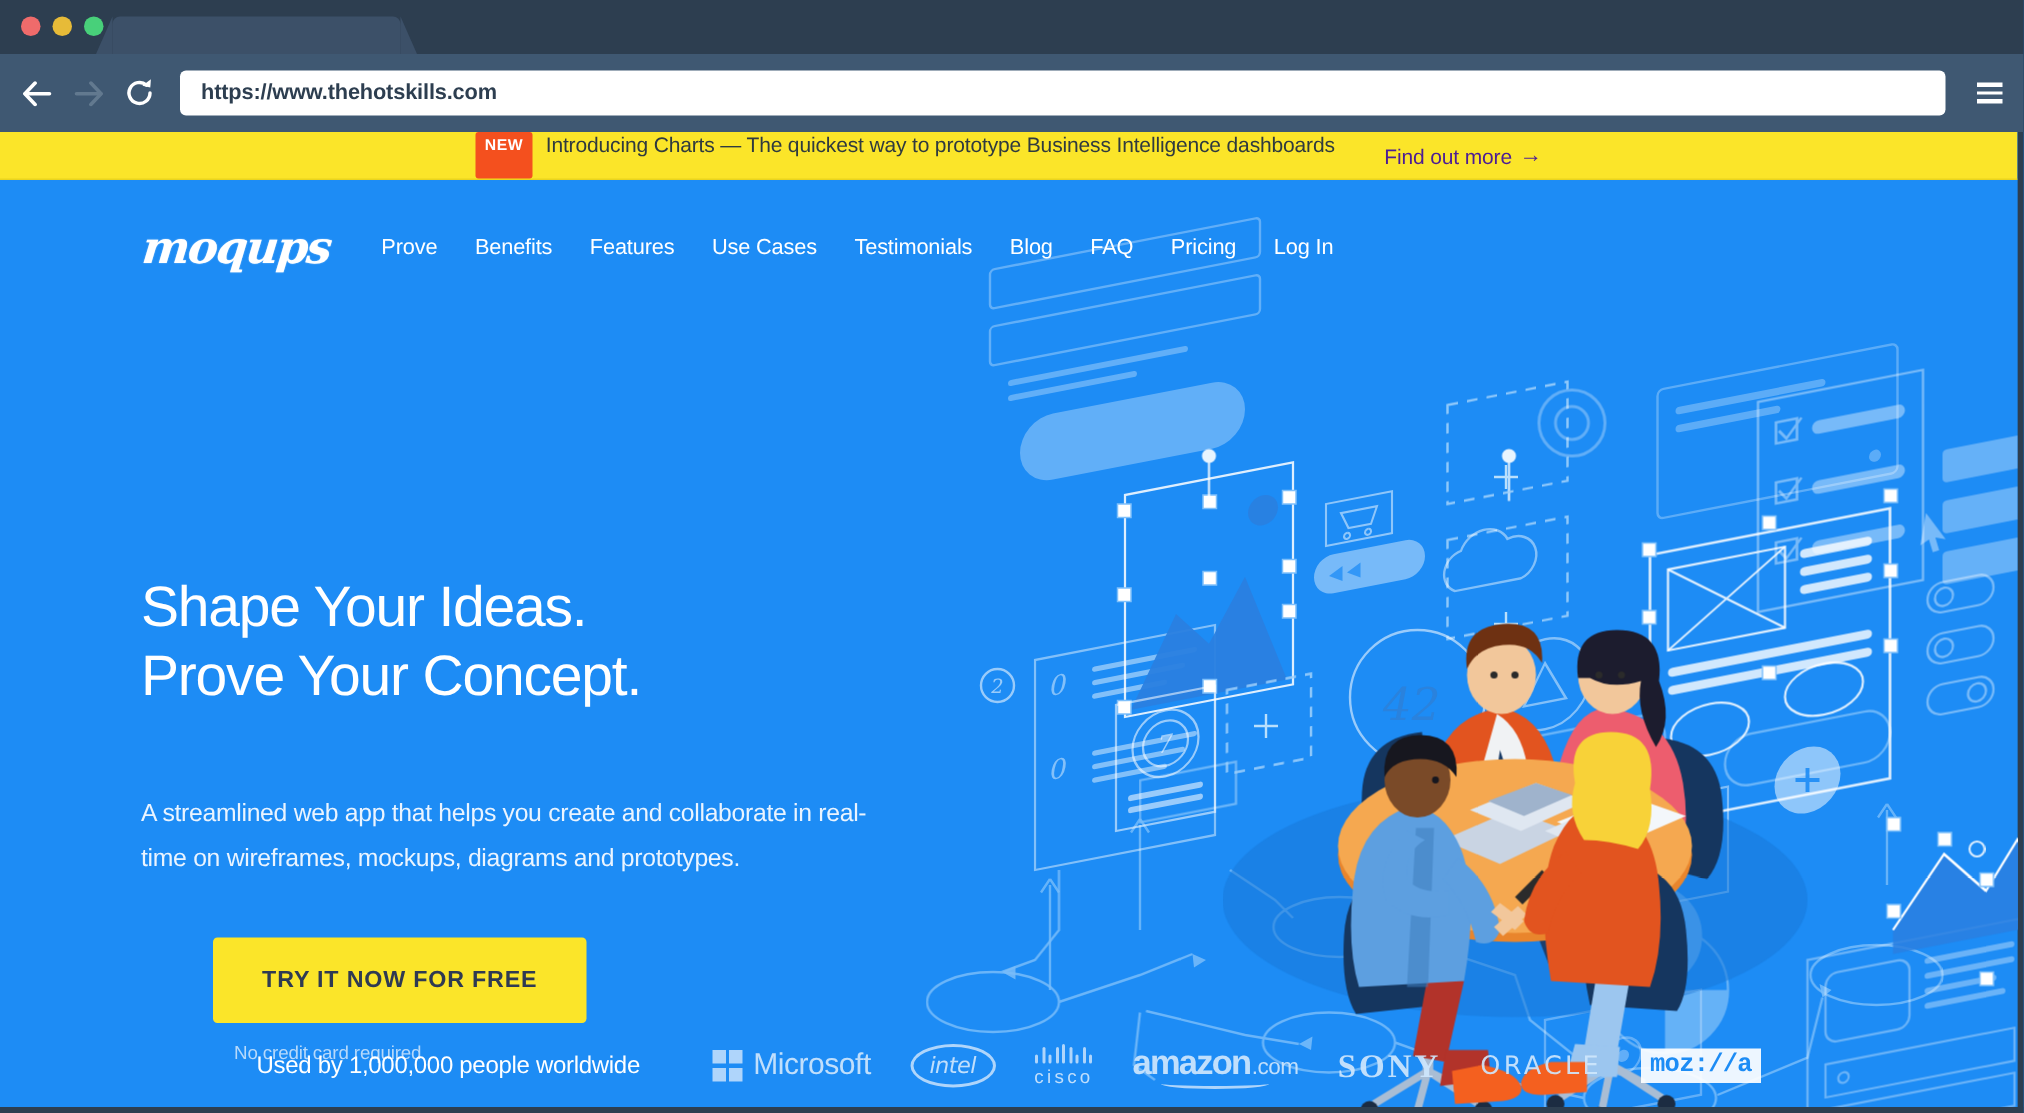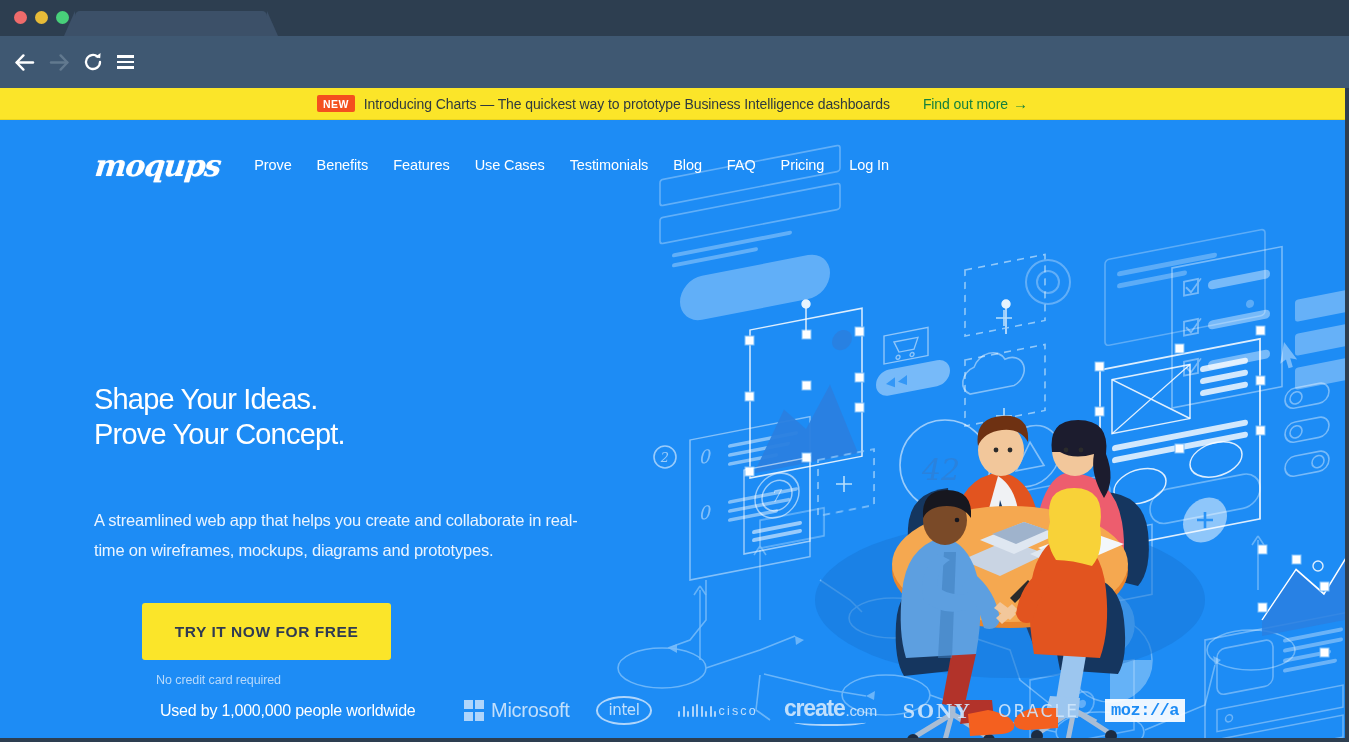--- a/index.html
+++ b/index.html
@@ -82,35 +82,35 @@
   .viewport {
     flex: 1 1 auto; position: relative; overflow: hidden;
     border-right: 4px solid #2d3e50;
     border-bottom: 4px solid #2d3e50;
     background: #1d8cf5;
   }
 
   
   .banner {
     height: 32px; background: #fbe529;
-    display: flex; align-items: center; justify-content: center;
+    display: flex; justify-content: center;
     gap: 9px; position: relative; z-index: 40;
     border-bottom: 1px solid #e9d41e;
   }
   .badge-new {
     background: #f4501e; color: #fff;
     font-size: 10.5px; font-weight: bold;
     letter-spacing: 0.4px;
     padding: 2.5px 6px 2px; border-radius: 2px;
   }
   .banner-text {
     font-size: 14px; color: #2f3a3f; letter-spacing: -0.1px;
   }
   .banner-link {
-    font-size: 14px; color: #15803d; letter-spacing: -0.1px;
+    font-size: 14px; color: #4c1d95; letter-spacing: -0.1px;
     margin-left: 24px; display: inline-flex; align-items: center; gap: 5px;
     cursor: pointer;
   }
   .arrow-r { display: inline-block; font-size: 15px; line-height: 1; }
 
   
   .hero {
     position: absolute; top: 32px; left: 0; right: 0; bottom: 0;
     background: #1d8cf5;
     overflow: hidden;
@@ -134,21 +134,21 @@
   }
   .navlinks { display: flex; align-items: center; gap: 25px; }
   .navlinks a {
     color: #ffffff; font-size: 14.5px; text-decoration: none;
     letter-spacing: -0.1px; white-space: nowrap;
   }
 
   
   .copy { position: absolute; left: 94px; top: 262px; width: 540px; z-index: 20; }
   .headline {
-    color: #ffffff; font-size: 29px; font-weight: normal;
+    color: #ffffff; font-size: 38px; font-weight: normal;
     line-height: 1.22; letter-spacing: -0.8px;
   }
   .headline .l2 { display: block; }
   .subcopy {
     margin-top: 52px;
     color: #eaf4ff; font-size: 16.5px; line-height: 1.83;
     letter-spacing: -0.2px; max-width: 510px;
   }
   .cta {
     display: inline-flex; align-items: center; justify-content: center;
@@ -181,26 +181,26 @@
   }
   .brand-ms { gap: 7px; }
   .ms-grid {
     display: grid; grid-template-columns: 9px 9px; grid-template-rows: 9px 9px;
     gap: 2.5px;
   }
   .ms-grid i { display: block; background: #bcdcfb; }
   .ms-word { font-size: 20px; letter-spacing: -0.3px; color: #cfe6fc; }
   .intel {
     border: 2px solid #bcdcfb; border-radius: 50%;
-    padding: 3px 11px 4px; font-size: 15px; 
+    padding: 3px 11px 4px; font-size: 15px; font-style: italic;
     letter-spacing: -0.4px; color: #cfe6fc;
     font-family: "DejaVu Sans", sans-serif;
     text-align: right;
   }
-  .cisco { display: flex; align-items: center; gap: 2px; }
+  .cisco { display: flex; flex-direction: column; align-items: center; gap: 2px; }
   .cisco-bars { display: flex; align-items: flex-end; gap: 2.5px; height: 13px; }
   .cisco-bars i { width: 2px; background: #bcdcfb; display: block; border-radius: 1px; }
   .cisco-word { font-size: 12.5px; letter-spacing: 2.2px; color: #cfe6fc; }
   .amazon { display: flex; flex-direction: column; align-items: center; }
   .amazon-row { display: flex; align-items: baseline; }
   .amazon-a { font-size: 23px; letter-spacing: -1.2px; color: #cfe6fc; font-weight: bold; }
   .amazon-com { font-size: 15px; letter-spacing: -0.3px; color: #cfe6fc; margin-left: 1px; }
   .amazon-smile {
     width: 72px; height: 7px; margin-top: -3px;
     border-bottom: 2.5px solid #bcdcfb;
@@ -247,20 +247,23 @@
       <svg width="20" height="17" viewBox="0 0 20 17" aria-hidden="true">
         <path d="M11.6 1.4 L18.4 8.5 L11.6 15.6" fill="none" stroke="currentColor" stroke-width="2.4" stroke-linecap="round" stroke-linejoin="round"></path>
         <line x1="2" y1="8.5" x2="18.2" y2="8.5" stroke="currentColor" stroke-width="2.4" stroke-linecap="round"></line>
       </svg>
     </div>
     <div class="navbtn">
       <svg width="20" height="20" viewBox="0 0 20 20" aria-hidden="true">
         <path d="M17 10 A7 7 0 1 1 14.6 4.7" fill="none" stroke="currentColor" stroke-width="2.3" stroke-linecap="round"></path>
         <path d="M17.6 0.9 L17.2 6.3 L11.9 5.1 Z" fill="currentColor"></path>
       </svg>
+    </div>
+    <div class="urlbar">
+      <span>https://www.thehotskills.com</span>
     </div>
     <div class="menu-btn">
       <i></i>
         <i></i>
         <i></i>
     </div>
   </div>
 
   <div class="viewport">
 
@@ -733,21 +736,21 @@
               <i style="height:11px"></i>
             <i style="height:6px"></i>
               <i style="height:11px"></i>
               <i style="height:6px"></i>
           </span>
           <span class="cisco-word">cisco</span>
         </div>
 
         <div class="brand amazon">
           <span class="amazon-row">
-            <span class="amazon-a">create</span>
+            <span class="amazon-a">amazon</span>
             <span class="amazon-com">.com</span>
           </span>
           <span class="amazon-smile"></span>
         </div>
 
         <div class="brand">
           <span class="sony">SONY</span>
         </div>
 
         <div class="brand">

